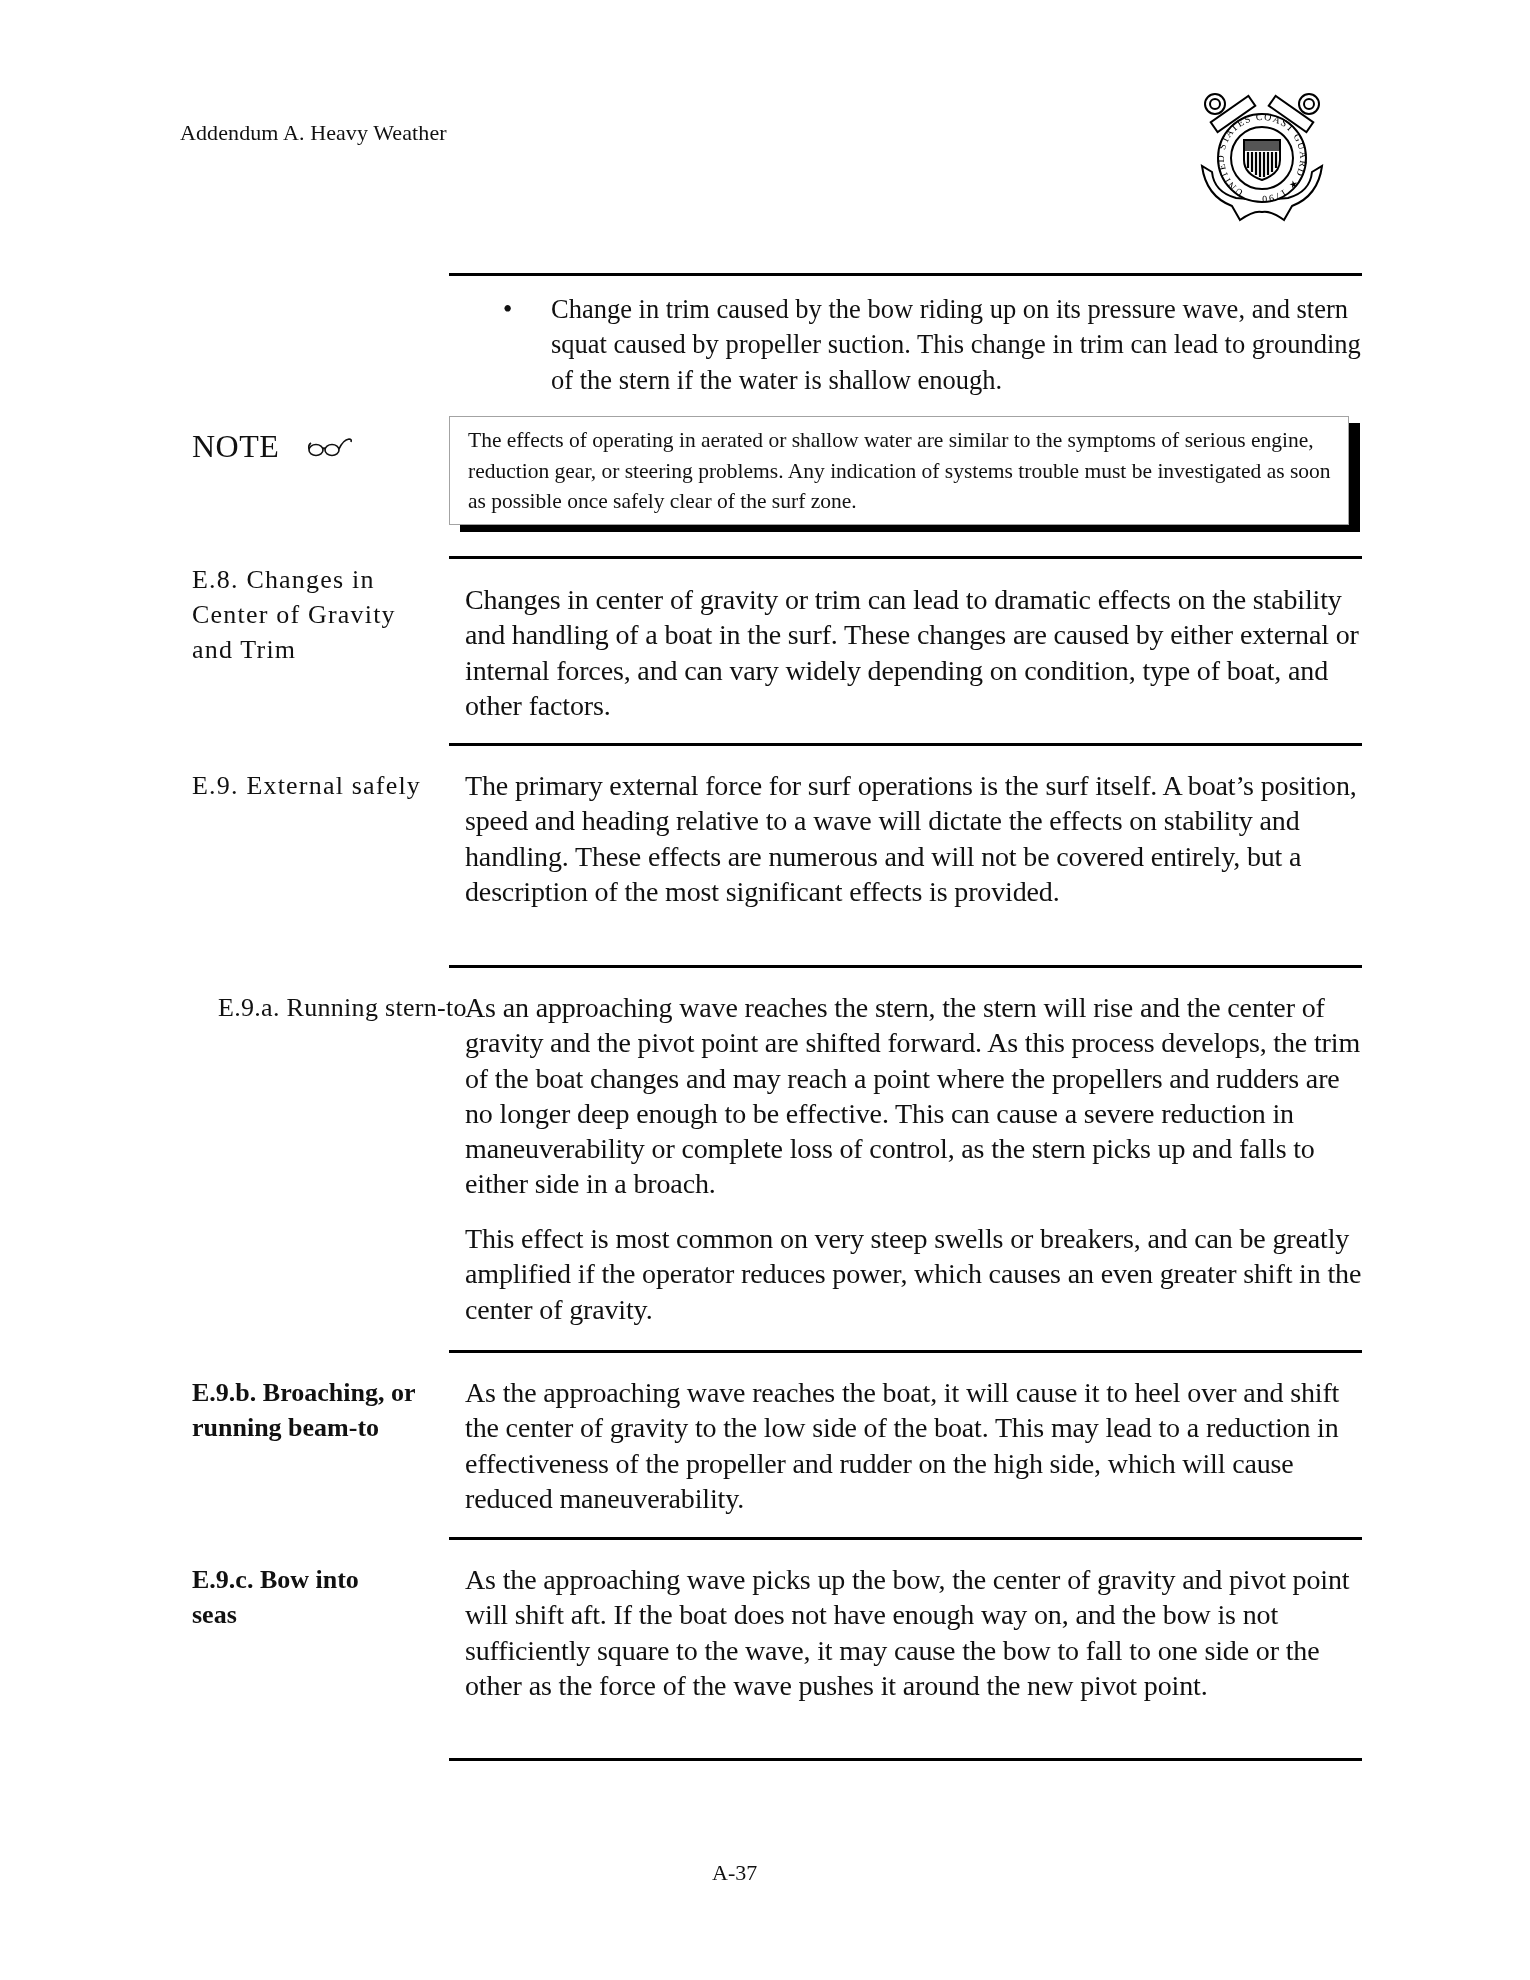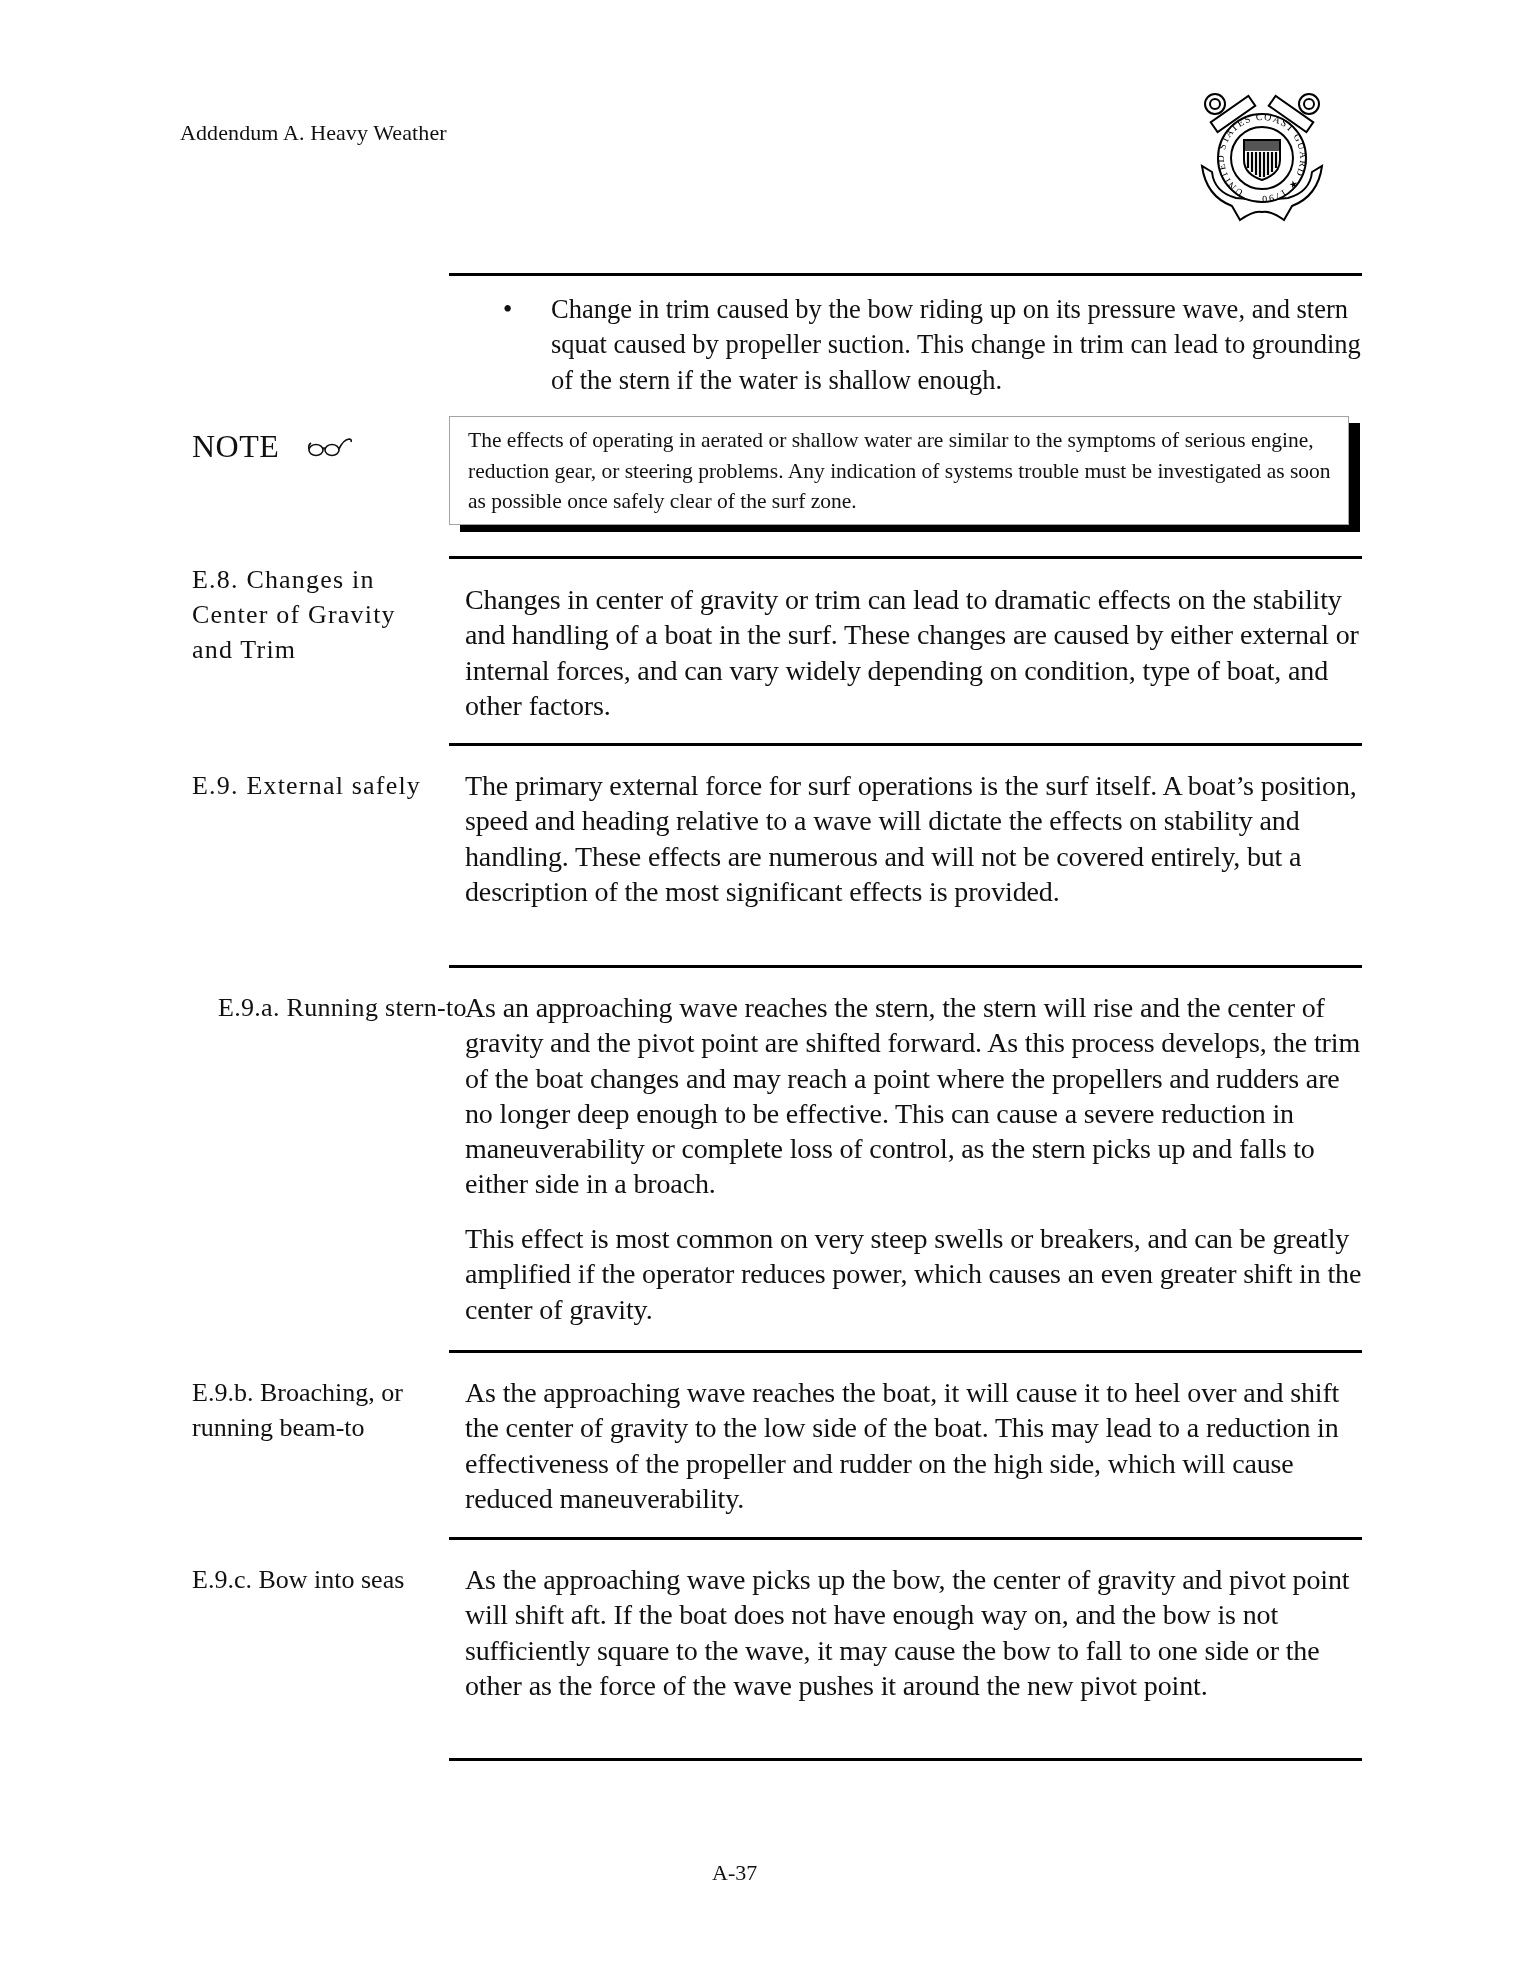--- a/index.html
+++ b/index.html
@@ -8,21 +8,21 @@
     font-family: "Liberation Serif", "DejaVu Serif", serif; color: #111111;
   }
   .abs { position: absolute; }
   .running-head { left: 180px; top: 120px; font-size: 22px; letter-spacing: 0.1px; }
   .seal { left: 1192px; top: 88px; width: 140px; height: 140px; }
   .rule { position: absolute; left: 449px; width: 913px; height: 3px; background: #000; }
   .label {
     position: absolute; left: 192px; width: 250px;
     font-size: 26px; line-height: 35px; letter-spacing: 1.2px;
   }
-  .label.tight { letter-spacing: 0; }
+  .label.tight { letter-spacing: 0; font-weight: bold; }
   .body-text {
     position: absolute; left: 465px; width: 900px;
     font-size: 28px; line-height: 35.3px; letter-spacing: -0.15px;
   }
   .bullet-wrap { position: absolute; left: 503px; top: 292px; width: 860px; font-size: 26.5px; line-height: 35.3px; }
   .bullet-dot { position: absolute; left: 0; top: 0; }
   .bullet-text { position: absolute; left: 48px; width: 820px; }
   .note-label { left: 192px; top: 428px; font-size: 32px; letter-spacing: 0.5px; display: flex; align-items: center; gap: 28px; }
   .note-box {
     position: absolute; left: 449px; top: 416px; width: 898px; height: 107px;

